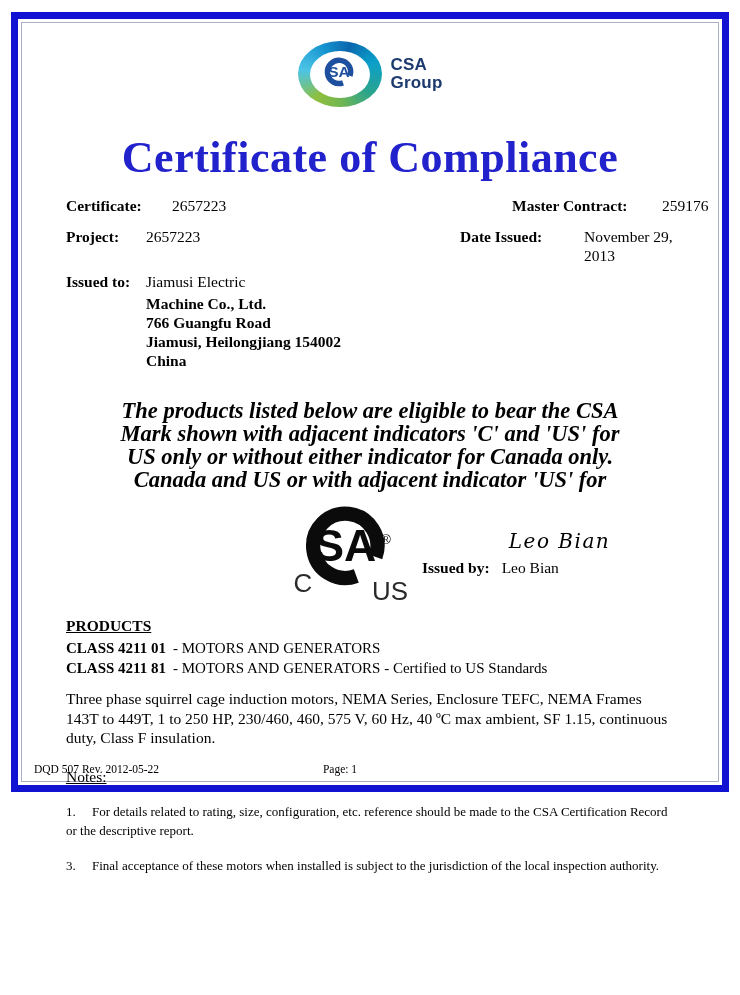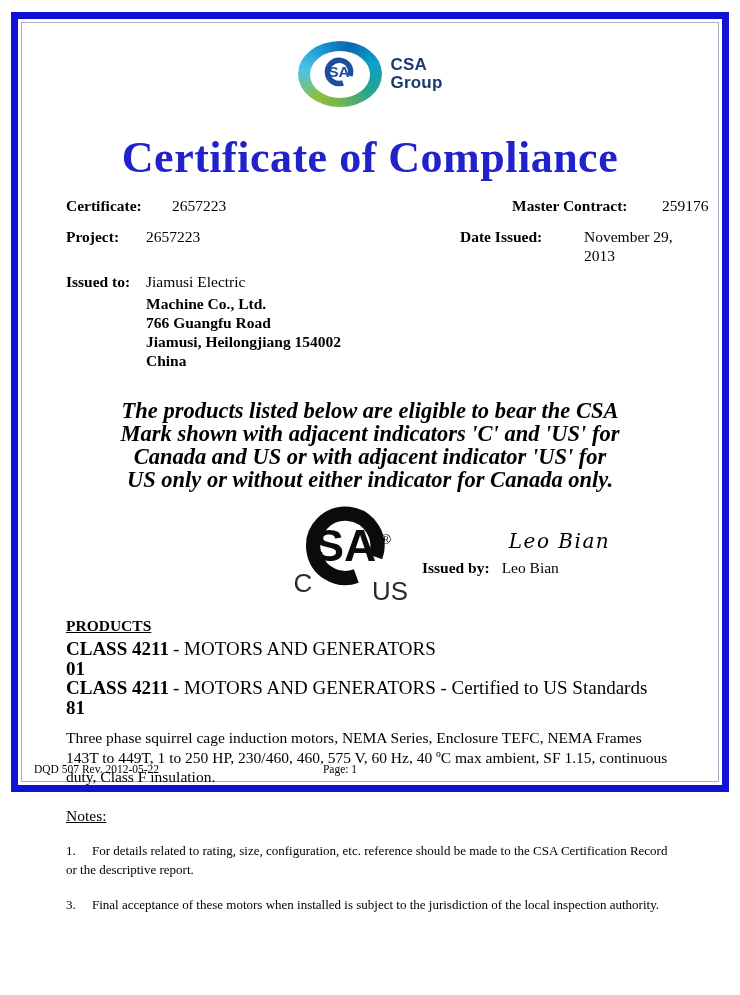--- a/index.html
+++ b/index.html
@@ -89,21 +89,21 @@
   .sig-row { font-size:15.5px; }
   .sig-row .lbl { margin-right:12px; }
 
   
   .products-heading {
     margin-top:13px;
     font-size:15.5px; font-weight:bold; text-decoration:underline;
     line-height:19px;
   }
   .class-rows { margin-top:4px; }
-  .class-row { display:flex; font-size:19px; line-height:19.5px; }
+  .class-row { display:flex; font-size:15px; line-height:19.5px;align-items:flex-end; }
   .class-code { width:107px; font-weight:bold; flex:0 0 auto; }
   .description { margin-top:11px; font-size:15.5px; line-height:19.5px; }
 
   
   .notes-heading {
     margin-top:19px;
     font-size:15.5px; text-decoration:underline; line-height:19px;
   }
   .note {
     margin-top:16px;
@@ -169,22 +169,22 @@
               </div>
             </span>
             <span></span>
               <span></span>
           </div>
         </div>
 
         <div class="statement">
           <div>The products listed below are eligible to bear the CSA</div>
           <div>Mark shown with adjacent indicators 'C' and 'US' for</div>
+          <div>US only or without either indicator for Canada only.</div>
           <div>Canada and US or with adjacent indicator 'US' for</div>
-          <div>US only or without either indicator for Canada only.</div>
         </div>
 
         <div class="mark-row">
           <svg class="cus-mark" viewBox="0 0 130 112">
             <path d="M 74.3 81.8 A 36 36 0 1 1 95.8 60.3" fill="none" stroke="#0b0b0b" stroke-width="16"></path>
             <text x="62" y="65" text-anchor="middle" font-family="Liberation Sans, sans-serif" font-weight="bold" font-size="50" fill="#0b0b0b">SA</text>
             <text x="102" y="46" font-family="Liberation Sans, sans-serif" font-size="15" fill="#0b0b0b">®</text>
             <text x="4" y="100" font-family="Liberation Sans, sans-serif" font-size="29" fill="#2a2a2a">C</text>
             <text x="92" y="109" font-family="Liberation Sans, sans-serif" font-size="29" fill="#2a2a2a">US</text>
           </svg>

